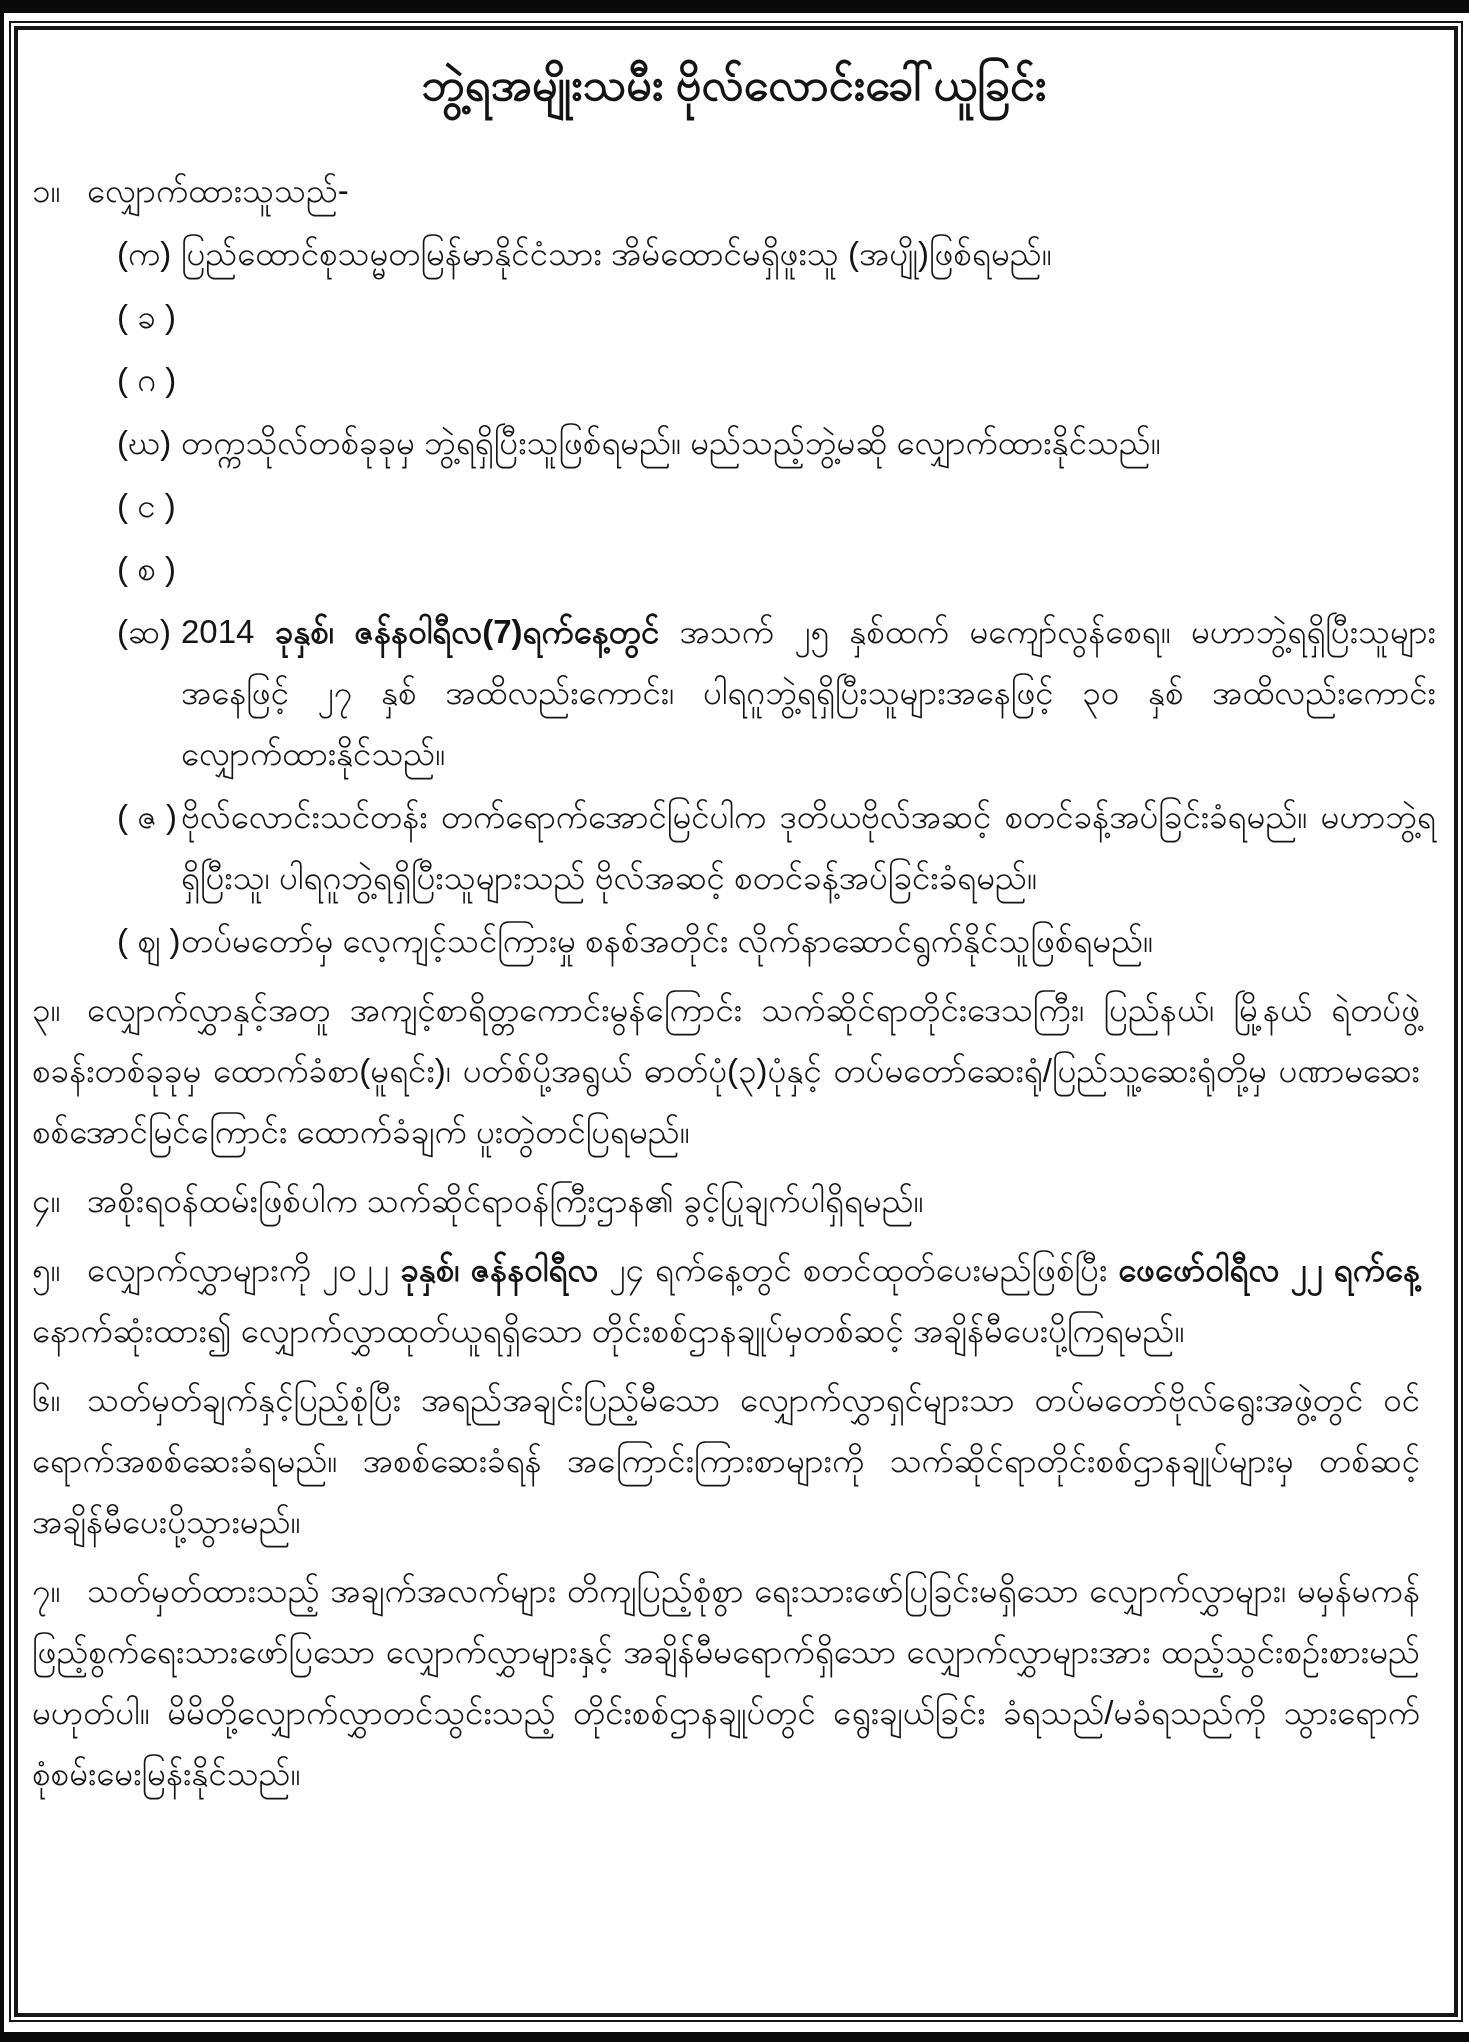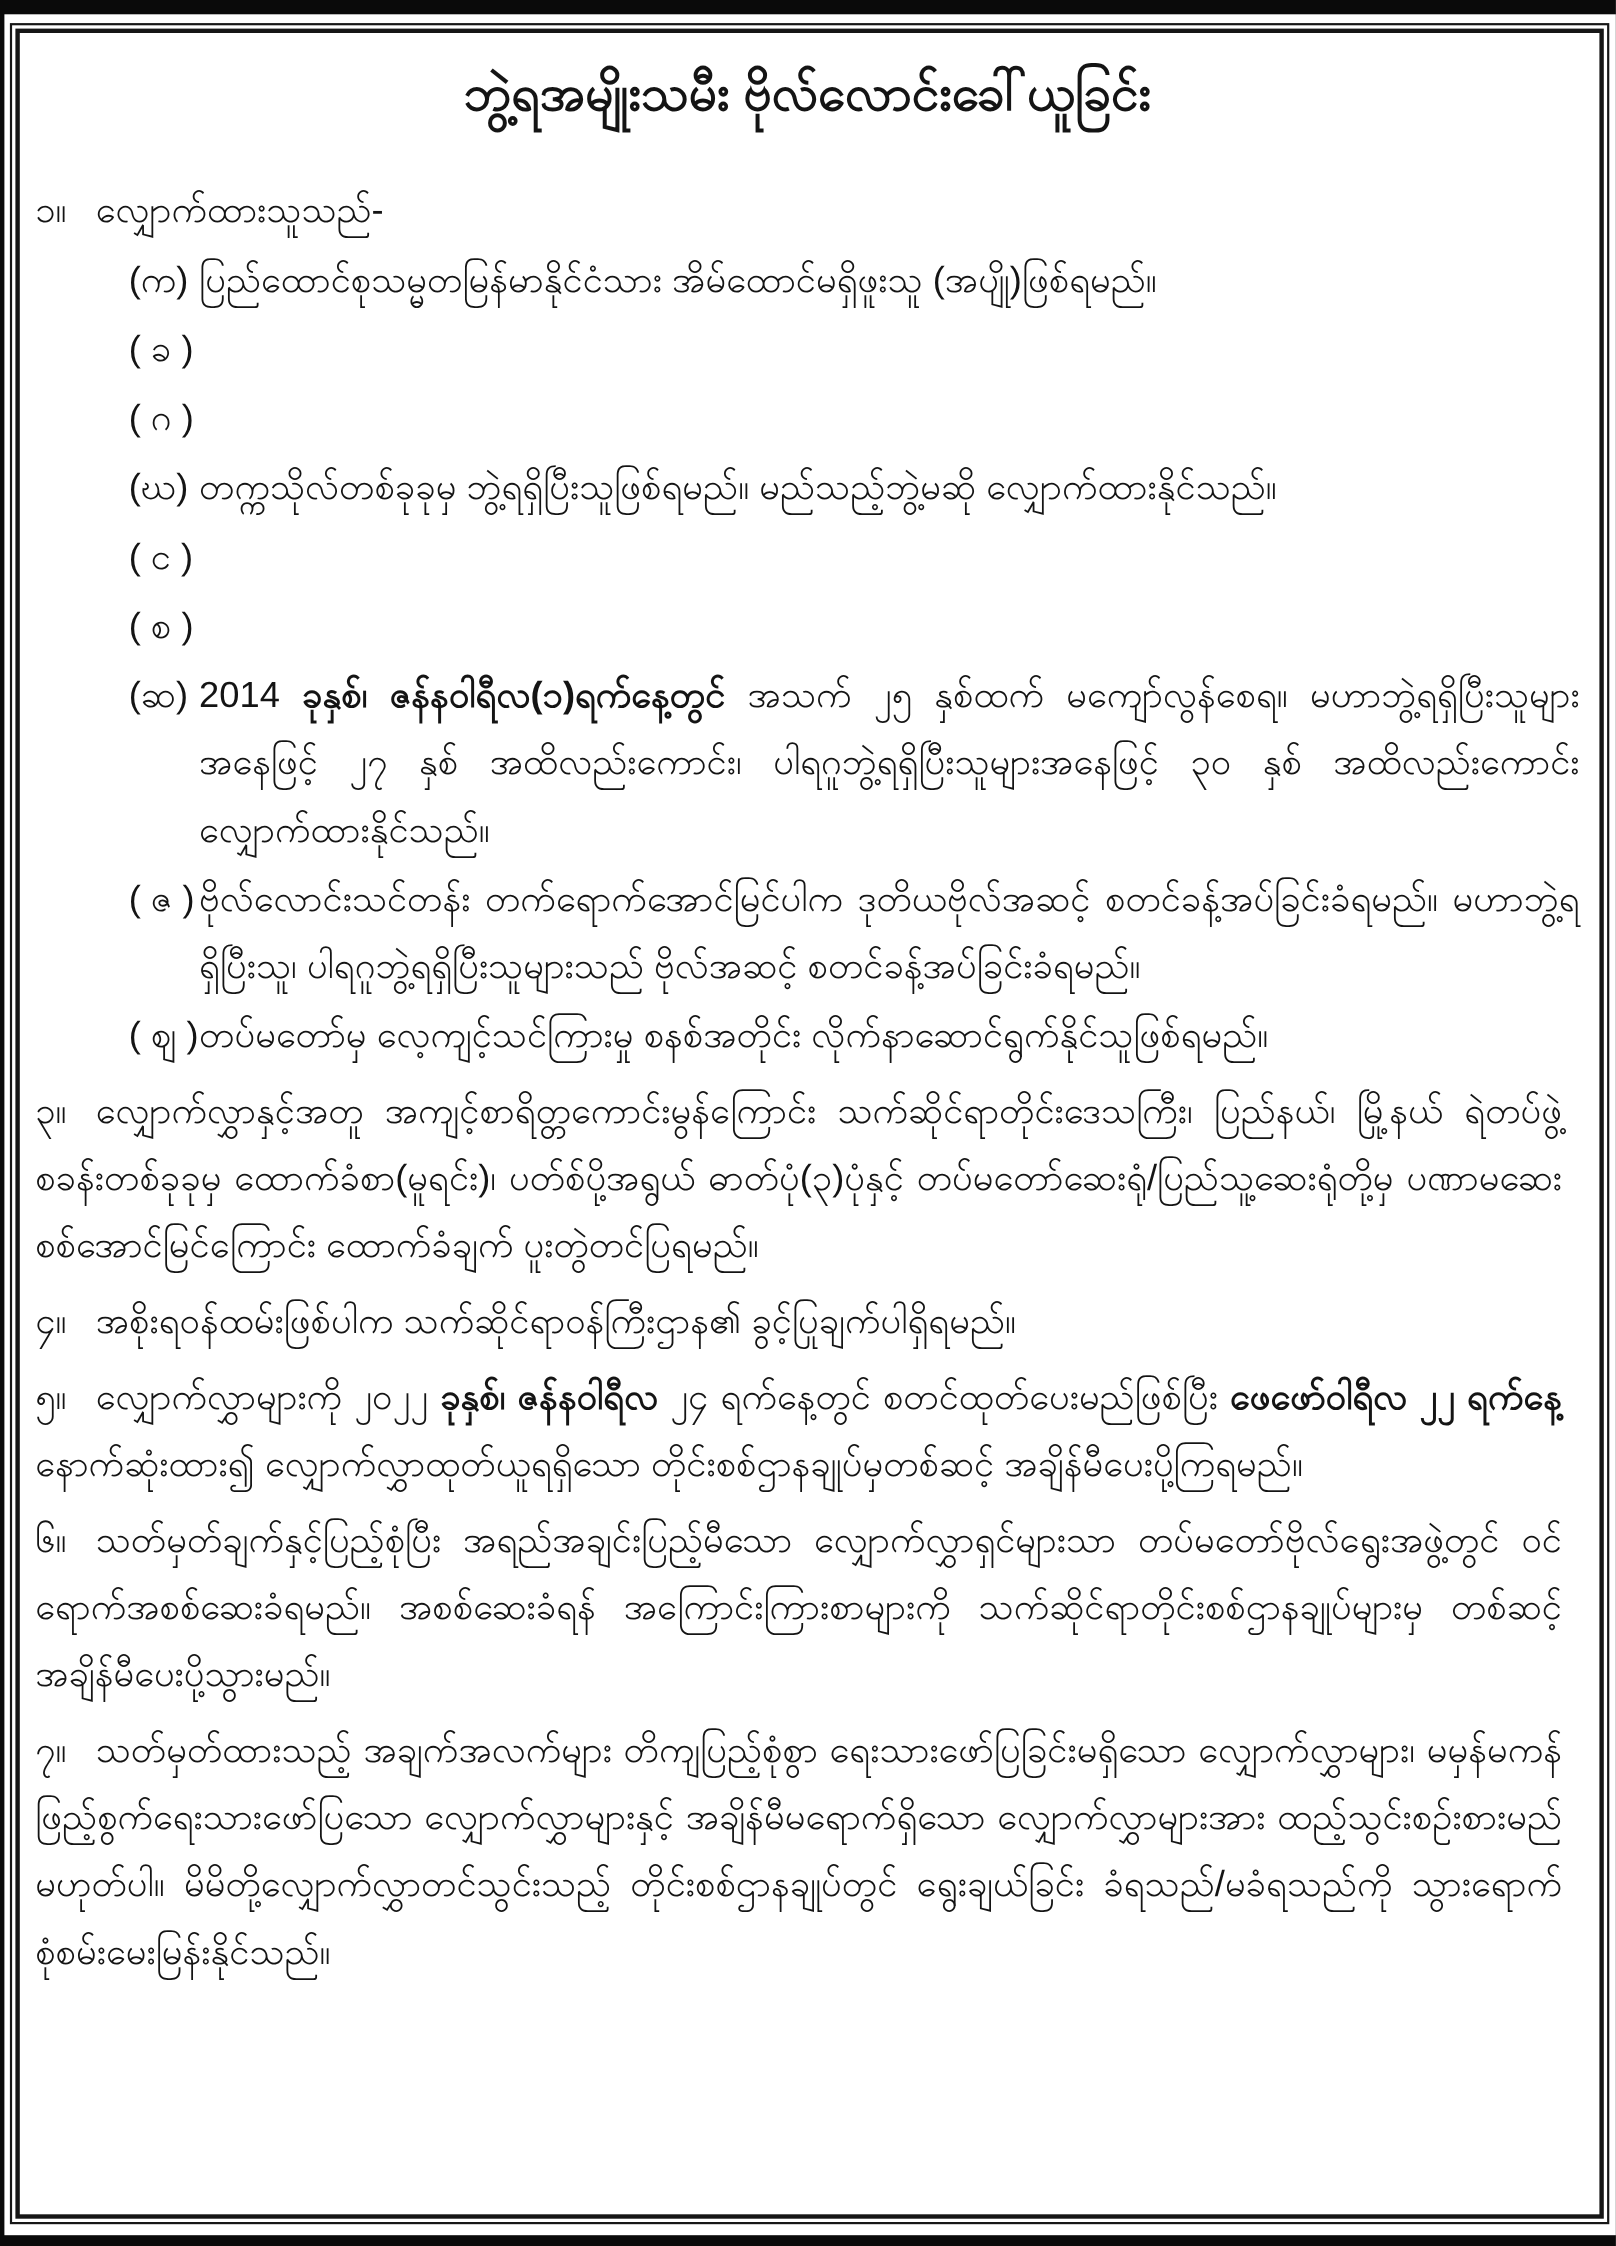--- a/index.html
+++ b/index.html
@@ -94,21 +94,21 @@
           <span class="sub-text"><span>တက္ကသိုလ်တစ်ခုခုမှ ဘွဲ့ရရှိပြီးသူဖြစ်ရမည်။ မည်သည့်ဘွဲ့မဆို လျှောက်ထားနိုင်သည်။</span><span class="b"></span><span></span></span>
         </div>
         <div class="sub">
           <span class="sub-label">( င )</span>
         </div>
         <div class="sub">
           <span class="sub-label">( စ )</span>
         </div>
         <div class="sub">
           <span class="sub-label">(ဆ)</span>
-          <span class="sub-text"><span>2014 </span><span class="b">ခုနှစ်၊ ဇန်နဝါရီလ(၁)ရက်နေ့တွင်</span><span> အသက် ၂၅ နှစ်ထက် မကျော်လွန်စေရ။ မဟာဘွဲ့ရရှိပြီးသူများအနေဖြင့် ၂၇ နှစ် အထိလည်းကောင်း၊ ပါရဂူဘွဲ့ရရှိပြီးသူများအနေဖြင့် ၃၀ နှစ် အထိလည်းကောင်း လျှောက်ထားနိုင်သည်။</span></span>
+          <span class="sub-text"><span>2014 </span><span class="b">ခုနှစ်၊ ဇန်နဝါရီလ(7)ရက်နေ့တွင်</span><span> အသက် ၂၅ နှစ်ထက် မကျော်လွန်စေရ။ မဟာဘွဲ့ရရှိပြီးသူများအနေဖြင့် ၂၇ နှစ် အထိလည်းကောင်း၊ ပါရဂူဘွဲ့ရရှိပြီးသူများအနေဖြင့် ၃၀ နှစ် အထိလည်းကောင်း လျှောက်ထားနိုင်သည်။</span></span>
         </div>
         <div class="sub">
           <span class="sub-label">( ဇ )</span>
           <span class="sub-text"><span>ဗိုလ်လောင်းသင်တန်း တက်ရောက်အောင်မြင်ပါက ဒုတိယဗိုလ်အဆင့် စတင်ခန့်အပ်ခြင်းခံရမည်။ မဟာဘွဲ့ရရှိပြီးသူ၊ ပါရဂူဘွဲ့ရရှိပြီးသူများသည် ဗိုလ်အဆင့် စတင်ခန့်အပ်ခြင်းခံရမည်။</span><span class="b"></span><span></span></span>
         </div>
         <div class="sub">
           <span class="sub-label">( ဈ )</span>
           <span class="sub-text"><span>တပ်မတော်မှ လေ့ကျင့်သင်ကြားမှု စနစ်အတိုင်း လိုက်နာဆောင်ရွက်နိုင်သူဖြစ်ရမည်။</span><span class="b"></span><span></span></span>
         </div>
 

